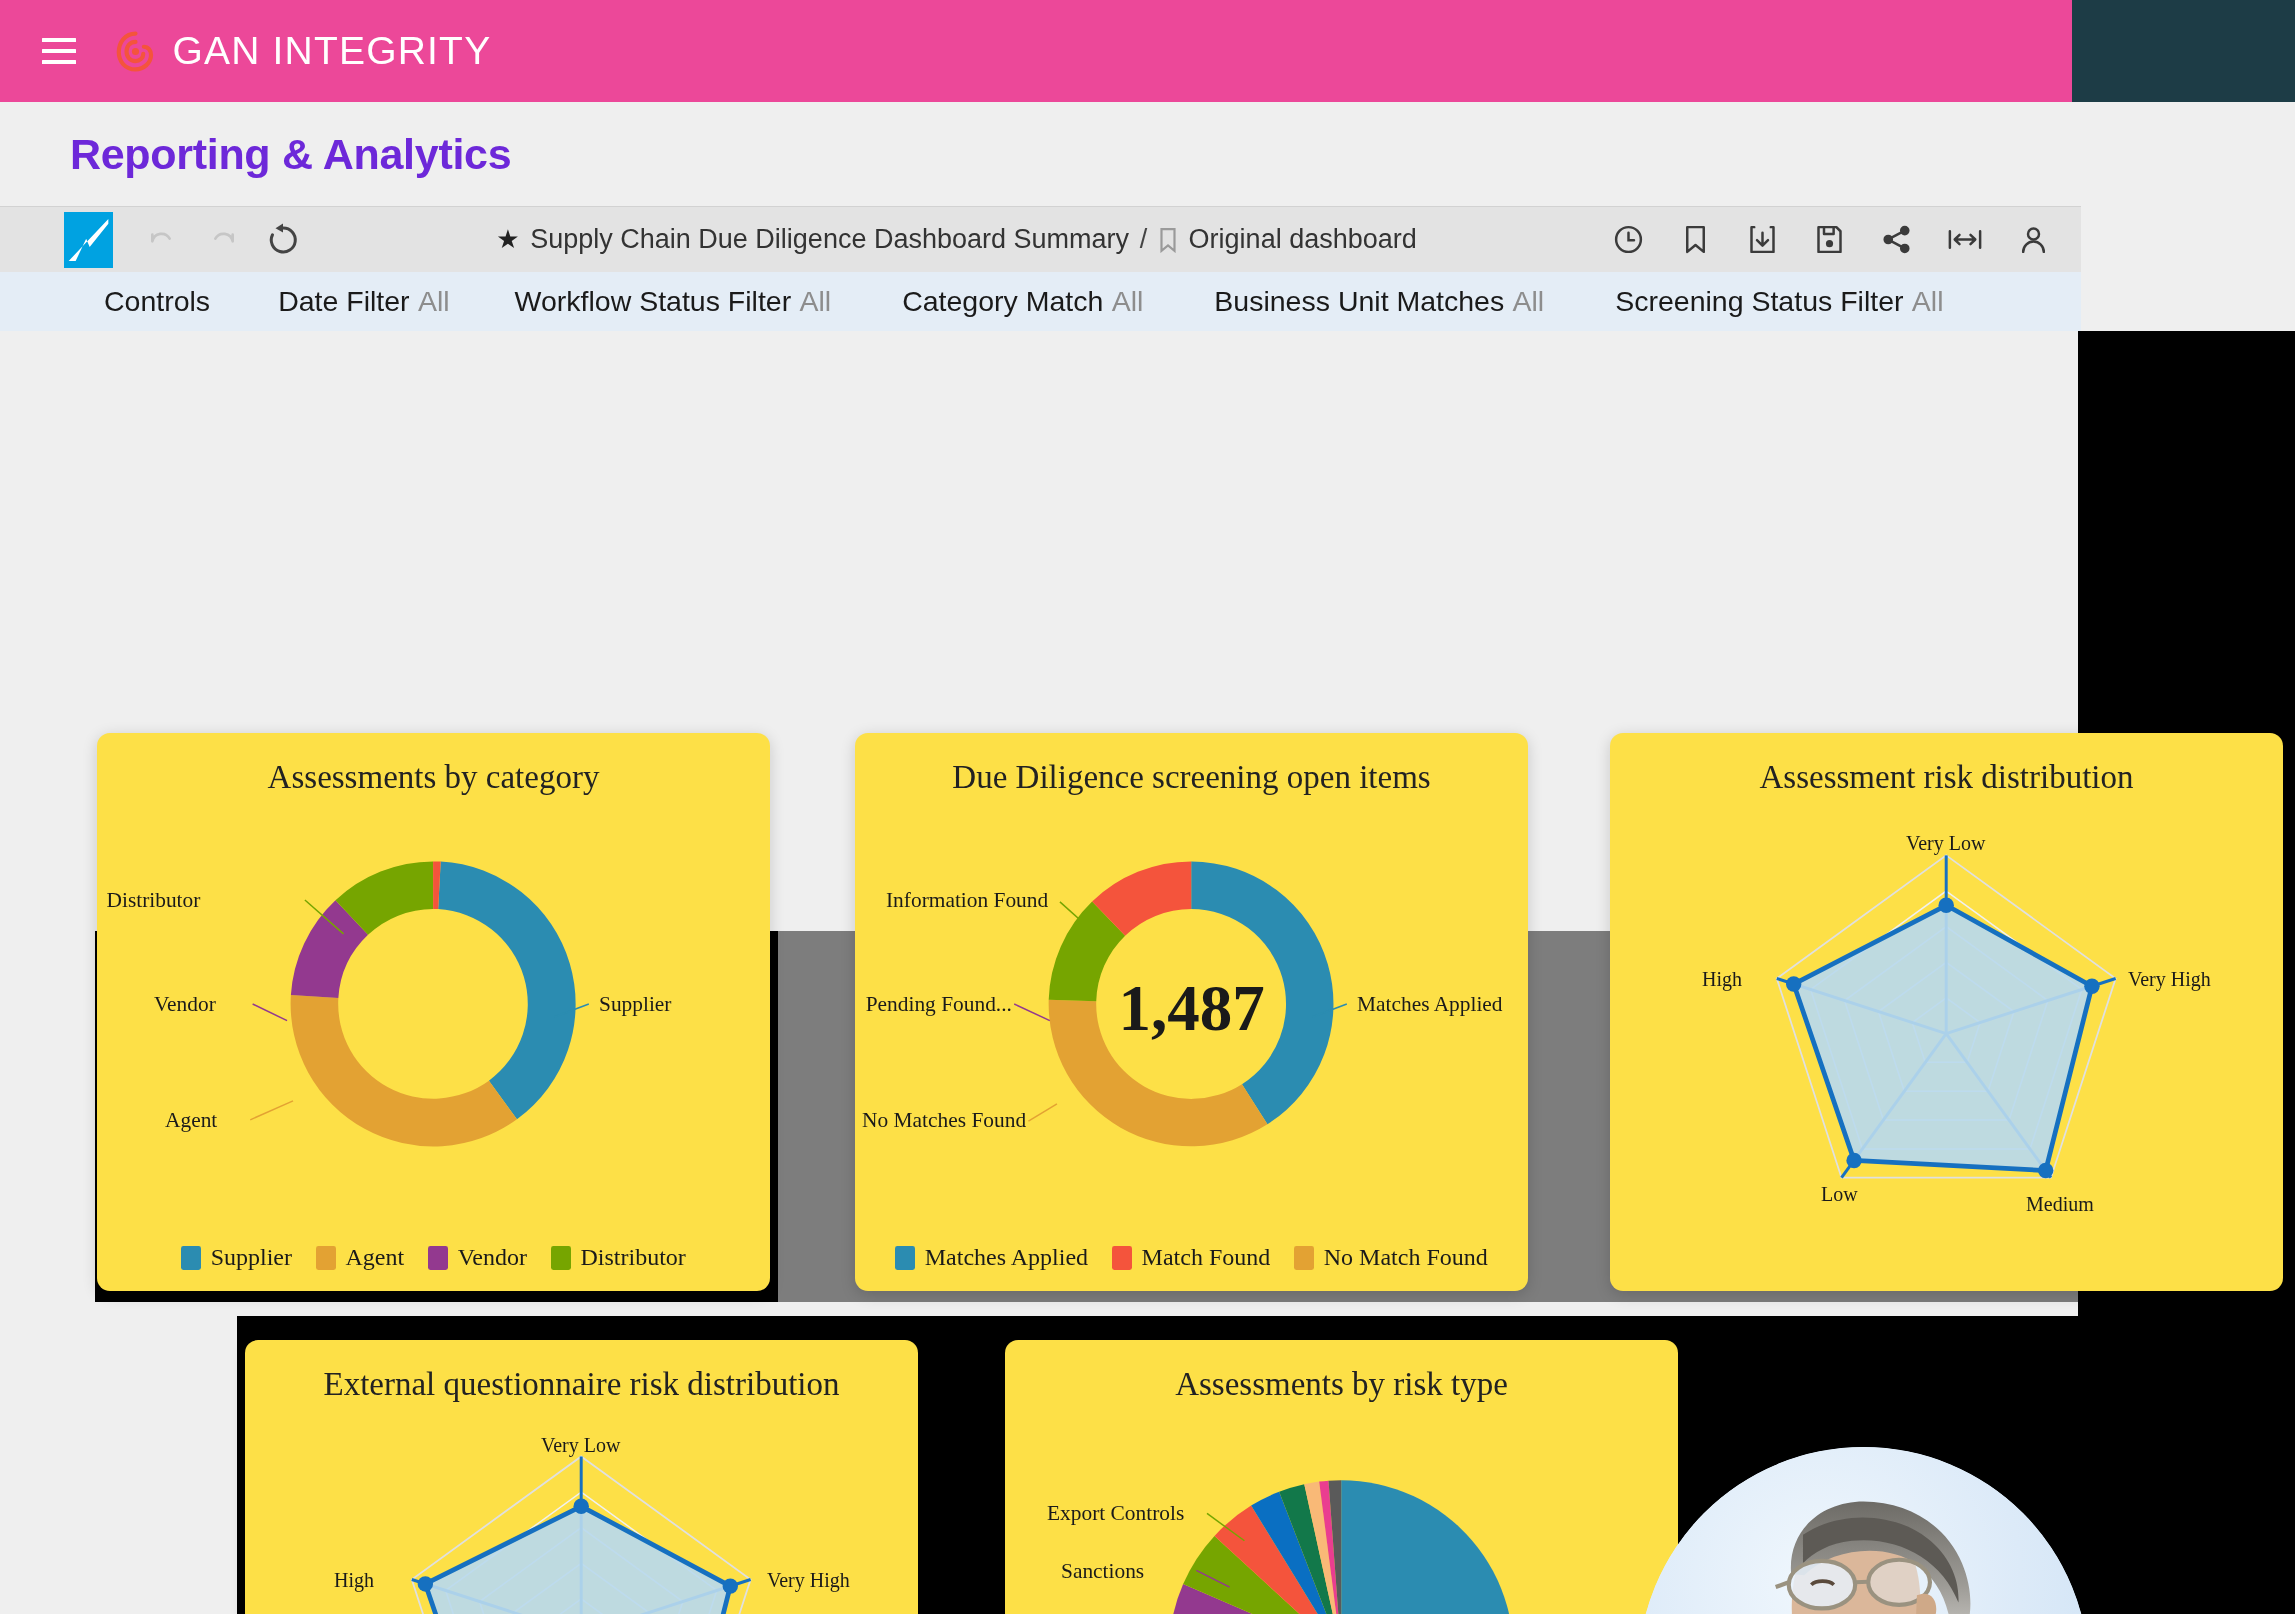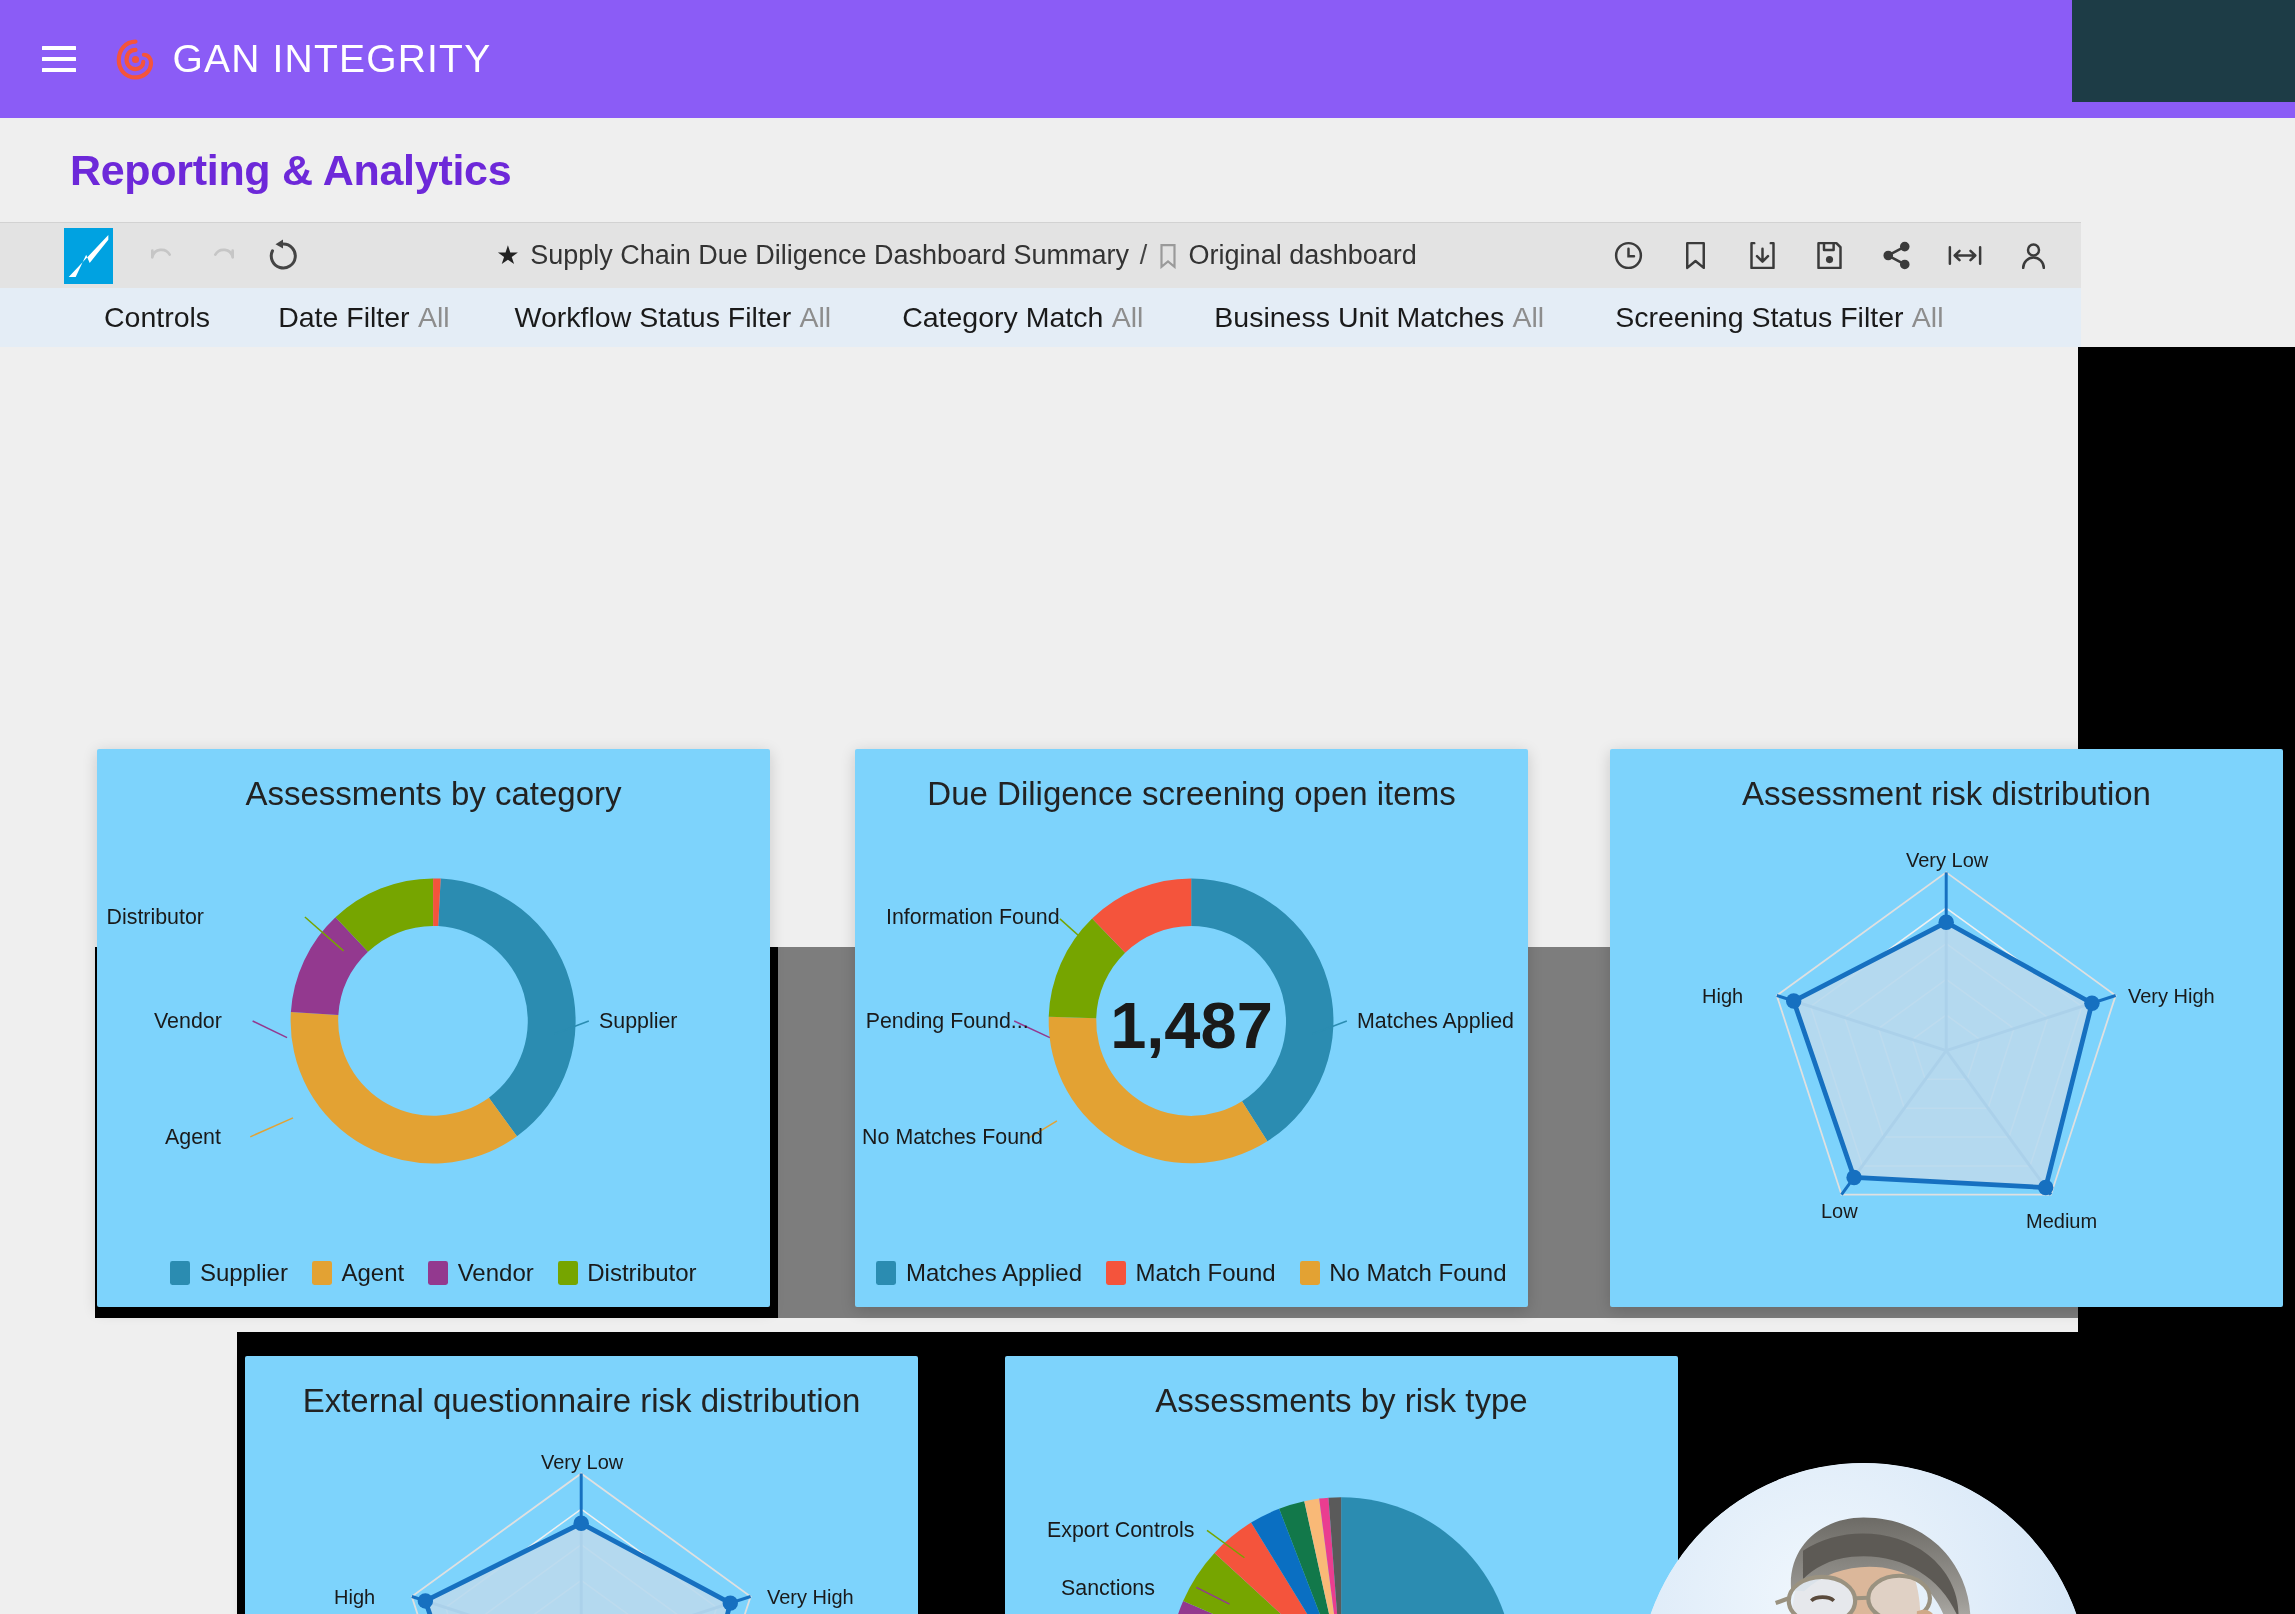--- a/index.html
+++ b/index.html
@@ -6,21 +6,21 @@
   body {
     width:2295px; height:1614px;
     background:#efefef;
     font-family:"Liberation Sans", sans-serif;
     overflow:hidden;
     position:relative;
   }
 
   
   .navbar{
-    height:118px; background:#8b5cf6;
+    height:102px; background:#ec4899;
     display:flex; align-items:center;
     padding-left:42px; box-sizing:border-box;
     position:relative;
   }
   .navbar-right-block{
     position:absolute; right:0; top:0; width:223px; height:102px;
     background:#1d3c46;
   }
   .hamburger{ width:34px; height:26px; display:flex; flex-direction:column;
     justify-content:space-between; cursor:pointer; }
@@ -64,23 +64,23 @@
   .filter-item .val{ color:#8d8d8d; margin-left:8.3px; }
 
   
   .canvas{ position:relative; width:2295px; height:1223px; }
 
   
   .artifact{ position:absolute; background:#000; }
   .artifact-gray{ position:absolute; background:#7d7d7d; }
 
   .card{
-    position:absolute; background:#7dd3fc; border-radius:2px;
+    position:absolute; background:#fde047; border-radius:13px;
     box-shadow:0 3.6px 15.4px rgba(0,0,0,.16);
-    box-sizing:border-box; overflow:hidden;
+    box-sizing:border-box; overflow:hidden;font-family:Liberation Serif, serif;
   }
   .card-title{
     text-align:center; font-size:33px; color:#222; font-weight:400;
     margin-top:26px;
   }
   .chart-area{ position:relative; width:100%; }
   .legend{
     display:flex; justify-content:center; align-items:center; gap:24px;
     position:absolute; bottom:20px; left:0; right:0;
   }

